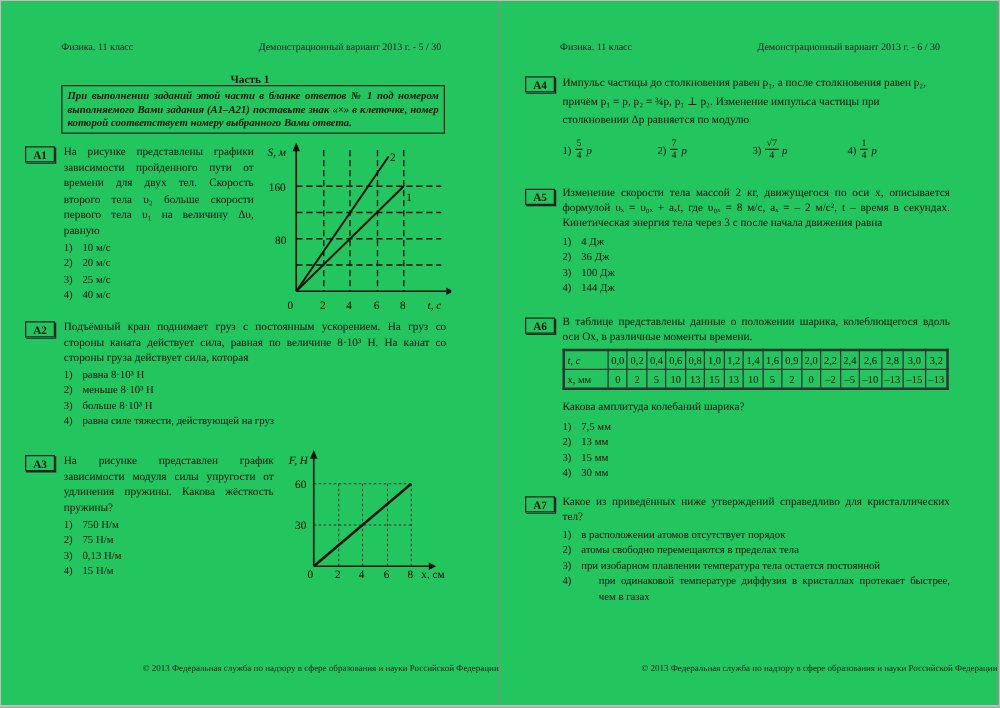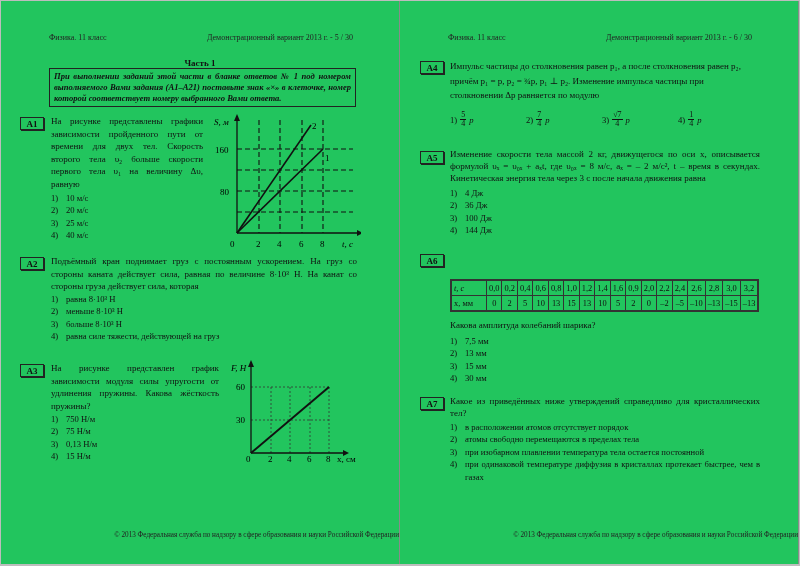--- a/index.html
+++ b/index.html
@@ -172,20 +172,21 @@
     <div class="qlabel" style="left:20px;top:150px;">А5</div>
     <div class="qtext" style="left:50px;top:148px;width:310px;line-height:11.8px;">Изменение скорости тела массой 2 кг, движущегося по оси x, описывается формулой υₓ = υ₀ₓ + aₓt, где υ₀ₓ = 8 м/с, aₓ = – 2 м/с², t – время в секундах. Кинетическая энергия тела через 3 с после начала движения равна</div>
     <div class="opts" style="left:50px;top:186px;">
       <div><span class="n">1)</span><span>4 Дж</span></div>
       <div><span class="n">2)</span><span>36 Дж</span></div>
       <div><span class="n">3)</span><span>100 Дж</span></div>
       <div><span class="n">4)</span><span>144 Дж</span></div>
     </div>
 
     <div class="qlabel" style="left:20px;top:253px;">А6</div>
+    <div class="qtext" style="left:50px;top:251px;width:310px;line-height:11.8px;">В таблице представлены данные о положении шарика, колеблющегося вдоль оси Ox, в различные моменты времени.</div>
     <table class="t6" style="left:50px;top:278px;">
       <tbody>
           <tr>
         <td style="text-align:left;width:30px;font-style:italic;">t, с</td>
         <td>0,0</td>
             <td>0,2</td>
             <td>0,4</td>
             <td>0,6</td>
             <td>0,8</td>
             <td>1,0</td>
@@ -232,19 +233,19 @@
     </div>
 
     <div class="qlabel" style="left:20px;top:396px;">А7</div>
     <div class="qtext" style="left:50px;top:394px;width:310px;line-height:12px;">Какое из приведённых ниже утверждений справедливо для кристаллических тел?</div>
     <div class="opts" style="left:50px;top:420px;width:310px;">
       <div><span class="n">1)</span><span>в расположении атомов отсутствует порядок</span></div>
       <div><span class="n">2)</span><span>атомы свободно перемещаются в пределах тела</span></div>
       <div><span class="n">3)</span><span>при изобарном плавлении температура тела остается постоянной</span></div>
       <div style="white-space:normal;display:flex;">
           <span class="n" style="flex:0 0 15px;">4)</span>
-          <span style="text-align:justify;">при одинаковой температуре диффузия в кристаллах протекает быстрее, чем в газах</span>
+          <span style="text-align:justify;margin-left:14px;">при одинаковой температуре диффузия в кристаллах протекает быстрее, чем в газах</span>
         </div>
     </div>
 
     <div class="foot">© 2013 Федеральная служба по надзору в сфере образования и науки Российской Федерации</div>
   </div>
 </div>
 
 </body></html>

